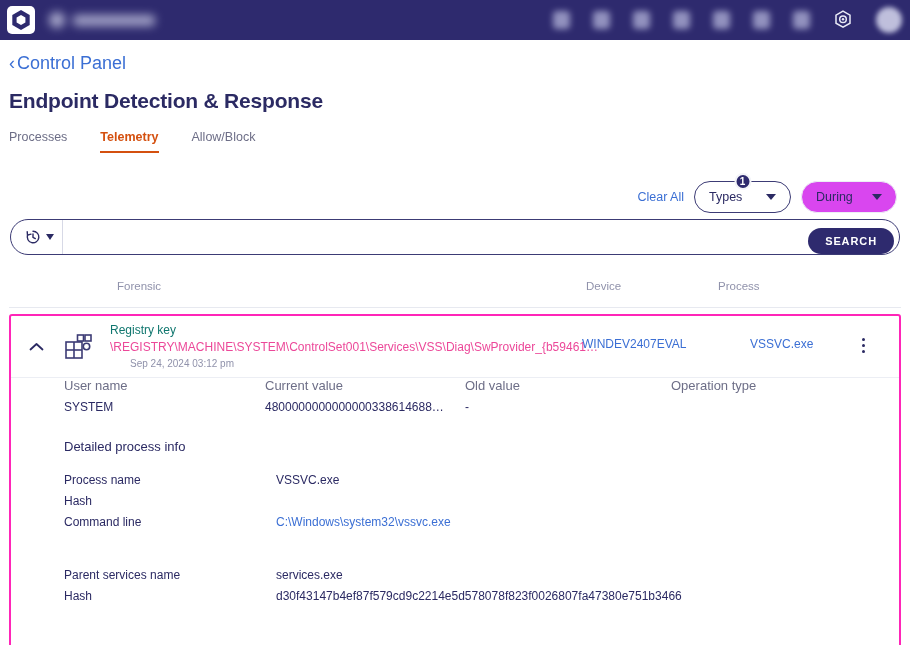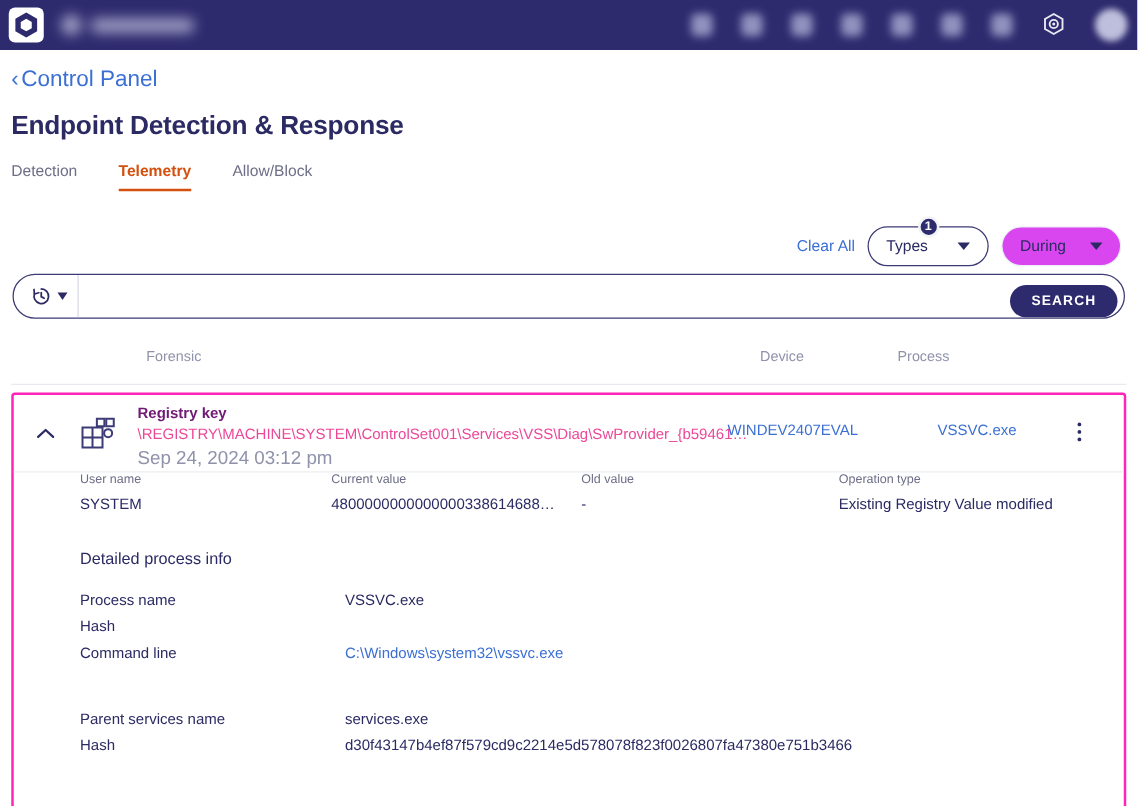--- a/index.html
+++ b/index.html
@@ -115,53 +115,53 @@
     border: none; font-family: "Liberation Sans", sans-serif;
   }
 
   
   .table-head {
     margin-top: 17px; height: 36px; position: relative;
     border-bottom: 1px solid #e7e9f0;
   }
   .th { position: absolute; top: 8px; font-size: 11.5px; color: #9092ab; }
   .th-forensic { left: 108px; }
-  .th-device { left: 599px; }
+  .th-device { left: 577px; }
   .th-process { left: 709px; text-align: right; }
 
   .row-outline {
     margin-top: 6px; border: 2.5px solid #ff25b8; border-radius: 3px;
     background: #ffffff; height: 337px; position: relative;
   }
   .row-main { height: 62px; position: relative; border-bottom: 1px solid #eceef4; }
   .collapse-btn {
     position: absolute; left: 14px; top: 21px; width: 22px; height: 20px;
     display: flex; align-items: center; justify-content: center; cursor: pointer;
   }
   .reg-icon { position: absolute; left: 53px; top: 17px; }
   .forensic-cell { position: absolute; left: 99px; top: 7px; }
-  .f-title { font-size: 12px; font-weight: bold; color: #701a75; }
+  .f-title { font-size: 12px; font-weight: normal; color: #0f766e; }
   .f-path { margin-top: 3px; font-size: 12px; color: #ec4899; }
-  .f-time { margin-top: 4px; font-size: 15px; color: #9092ab; }
+  .f-time { margin-top: 4px; font-size: 10px; color: #9092ab; margin-left: 20px; }
   .cell-link {
     position: absolute; top: 21px; font-size: 12px; color: #3b6fd4; cursor: pointer;
   }
   .c-device { left: 571px; }
   .c-process { left: 739px; }
   .kebab {
     position: absolute; right: 27px; top: 19px; width: 18px; height: 20px;
     display: flex; flex-direction: column; align-items: center; justify-content: center;
     gap: 3px; cursor: pointer;
   }
   .kebab i { width: 3px; height: 3px; border-radius: 50%; background: #2b2a63; display: block; }
 
   
   .detail { position: relative; padding: 22px 0 0 0; }
   .kv { position: absolute; }
-  .kv .k { font-size: 10px; color: #6d6e87; }
+  .kv .k { font-size: 13px; color: #6d6e87; }
   .kv .v { margin-top: 7px; font-size: 12px; color: #2b2a63; }
   .kv-user { left: 53px; top: 0; }
   .kv-current { left: 254px; top: 0; }
   .kv-old { left: 454px; top: 0; }
   .kv-op { left: 660px; top: 0; }
 
   .detail-sub {
     position: absolute; left: 53px; top: 61px;
     font-size: 13px; color: #2b2a63;
   }
@@ -208,21 +208,21 @@
 
 <div class="page">
 
   <div class="breadcrumb">
     <span class="chev">‹</span><span>Control Panel</span>
   </div>
 
   <div class="page-title">Endpoint Detection &amp; Response</div>
 
   <div class="tabs">
-    <div class="tab">Detection</div>
+    <div class="tab">Processes</div>
     <div class="tab active">Telemetry</div>
     <div class="tab">Allow/Block</div>
   </div>
 
   <div class="filters">
     <span class="clear-all">Clear All</span>
 
     <div class="pill outline">
       <span class="badge">1</span>
       <span>Types</span>
@@ -298,21 +298,20 @@
       <div class="kv kv-current">
         <div class="k">Current value</div>
         <div class="v">4800000000000000338614688…</div>
       </div>
       <div class="kv kv-old">
         <div class="k">Old value</div>
         <div class="v">-</div>
       </div>
       <div class="kv kv-op">
         <div class="k">Operation type</div>
-        <div class="v">Existing Registry Value modified</div>
       </div>
 
       <div class="detail-sub">Detailed process info</div>
 
       <div class="proc-grid">
         <div class="pg-row">
           <span class="pg-label">Process name</span>
           <span class="pg-value">VSSVC.exe</span>
         </div>
         <div class="pg-row">

